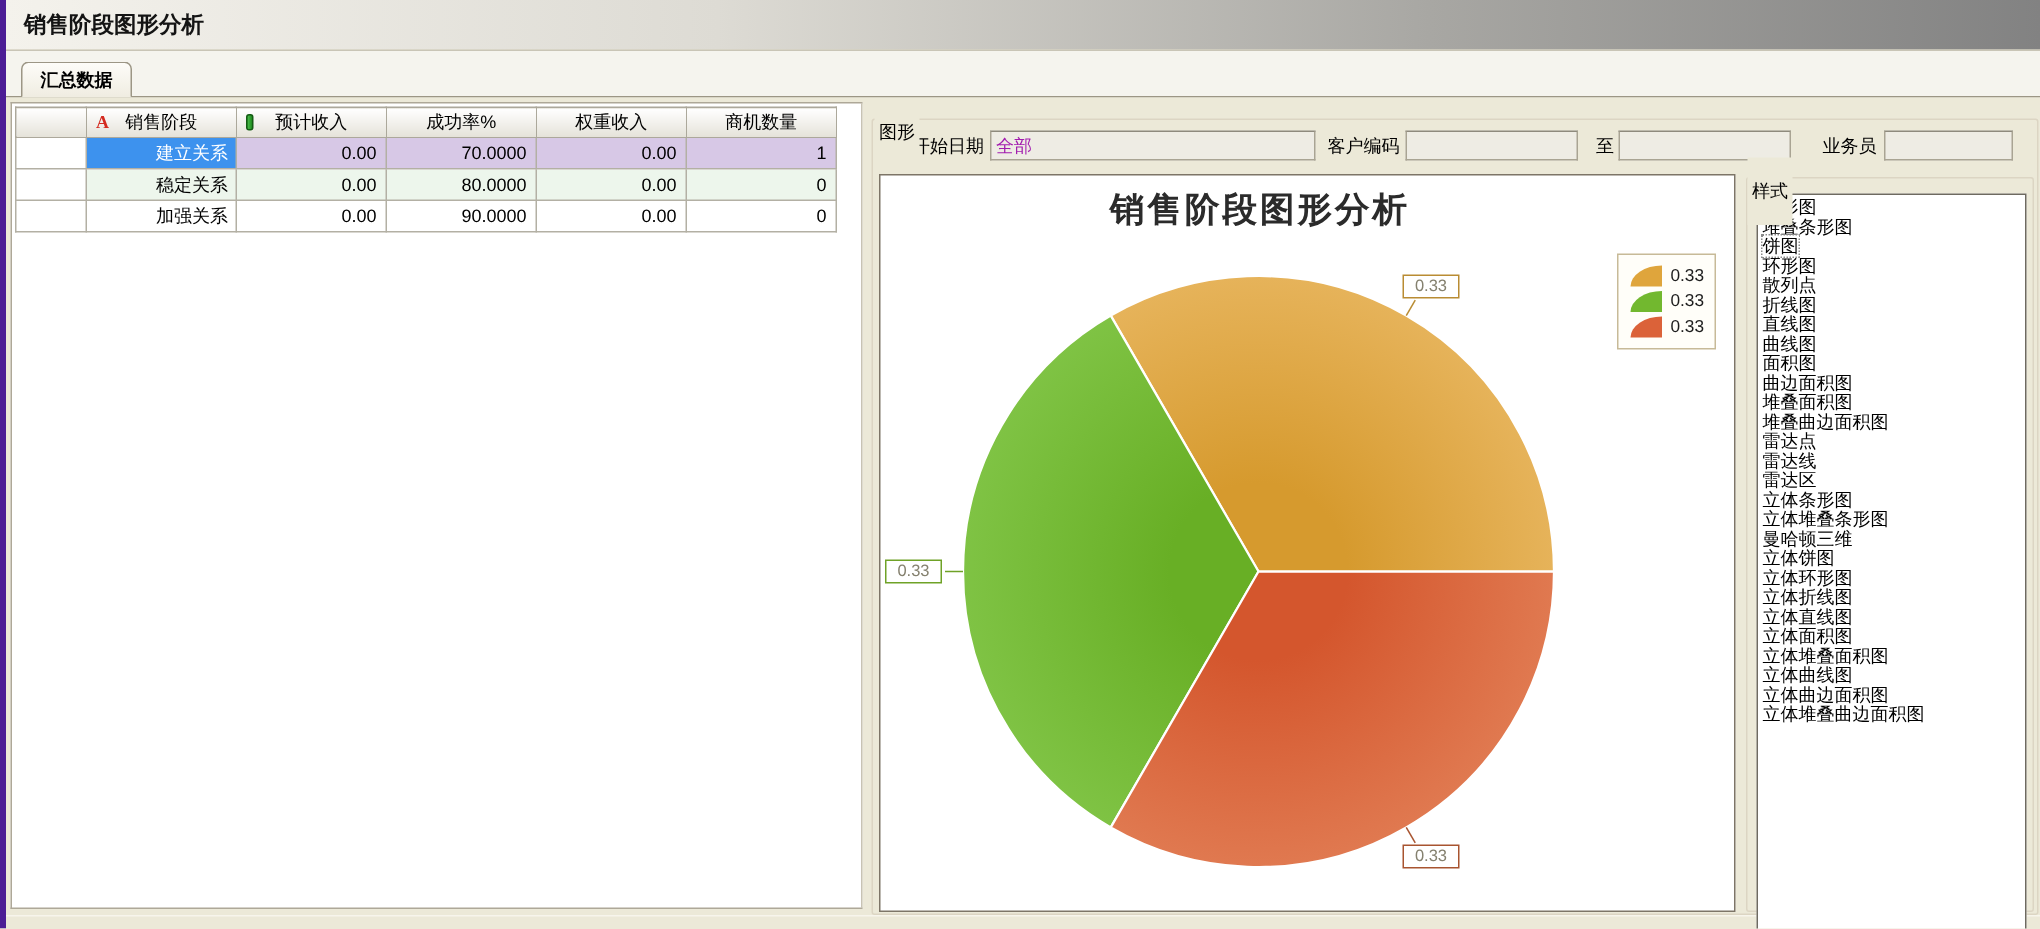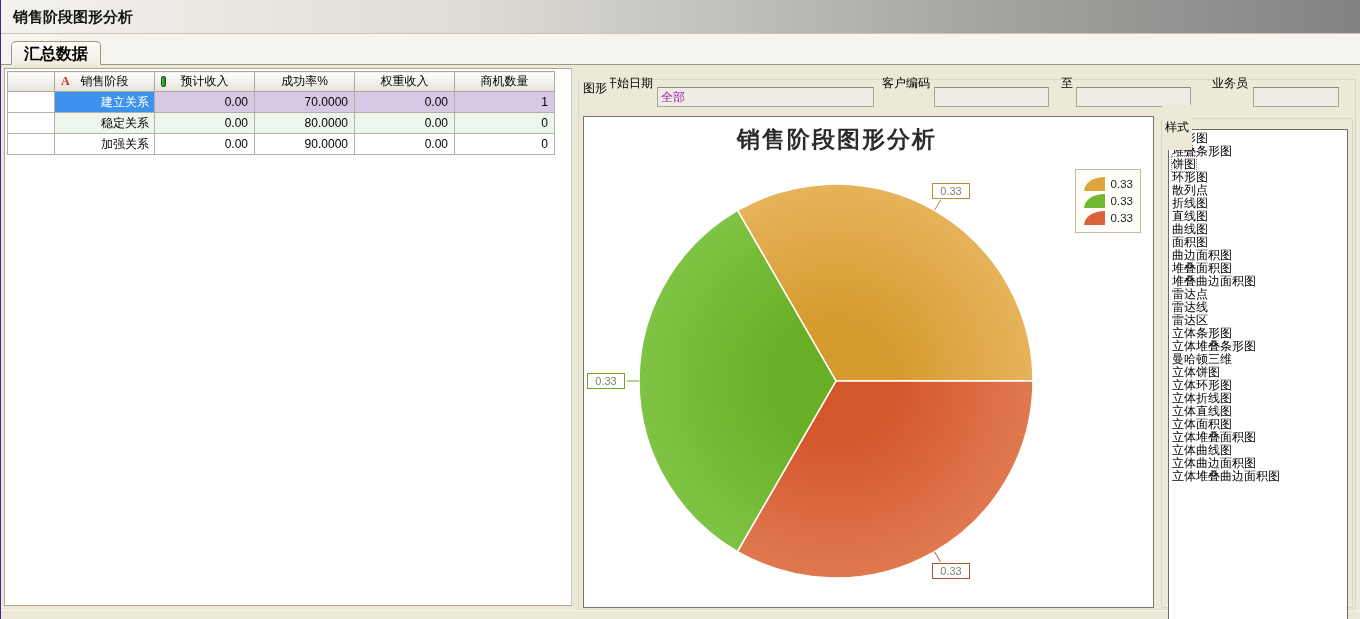--- a/index.html
+++ b/index.html
@@ -1,35 +1,35 @@
 <!DOCTYPE html>
 <html><head>
 <meta charset="utf-8">
 <style>
   * { margin:0; padding:0; box-sizing:border-box; }
   html,body { width:1360px; height:619px; }
   body {
     font-family:"Liberation Sans","DejaVu Sans",sans-serif;
     font-size:12px; color:#000; background:#ECE9D8; overflow:hidden;
   }
-  .app { position:relative; width:1360px; height:619px; background:#ECE9D8; border-left:1px solid #4c1d95; }
+  .app { position:relative; width:1360px; height:619px; background:#ECE9D8; border-left:4px solid #4c1d95; }
 
   
   .titlebar {
     height:34px; line-height:34px; padding-left:12px;
     font-size:15px; font-weight:bold; color:#141414;
     background:linear-gradient(to right,#F4F2EC 0%,#DDDBD4 35%,#A8A7A3 70%,#828282 100%);
     border-bottom:1px solid #C9C5B6;
   }
 
   
   .tabstrip { height:31px; background:#F5F4EE; border-bottom:1px solid #9C9685; position:relative; }
   .tab {
     position:absolute; left:10px; bottom:-1px; height:24px; padding:0 12px;
-    line-height:23px; font-weight:bold; font-size:16px;
+    line-height:23px; font-weight:bold; font-size:12px;
     background:linear-gradient(#FDFCF8,#F0EDE2);
     border:1px solid #9C9685; border-bottom:1px solid #F0EDE2;
     border-radius:5px 5px 0 0; cursor:default;
   }
 
   
   .content { position:relative; height:545px; background:#ECE9D8; }
 
   
   .left-panel {
@@ -74,21 +74,21 @@
     position:absolute; background:#ECE9D8; padding:14px 3px; font-size:12px; z-index:5;
   }
   .lbl-graph { left:4px; top:1px; }
   .lbl-style { left:586px; top:40px;text-align:right; }
   .gb-style {
     position:absolute; left:585px; top:53px; width:192px; height:490px;
     border:1px solid #DCD5C3; border-radius:2px;
   }
 
   
-  .f-label { position:absolute; top:8px; height:20px; line-height:20px; text-align:right; font-size:12px; }
+  .f-label { position:absolute; top:22px; height:20px; line-height:20px; text-align:right; font-size:12px; }
   .f-input {
     position:absolute; top:22px; height:20px; font-size:12px; padding:0 3px;
     background:#EEECE4; border:1px solid #A9A493; border-top-color:#8E8A7D; color:#a21caf;
     font-family:"Liberation Sans","DejaVu Sans",sans-serif;
   }
   .lb1 { left:0;   width:77px; }  .in1 { left:81px;  width:217px; }
   .lb2 { left:298px; width:56px; } .in2 { left:358px; width:115px; }
   .lb3 { left:480px; width:17px; } .in3 { left:500px; width:115px; }
   .lb4 { left:628px; width:44px; } .in4 { left:677px; width:86px; }
 

